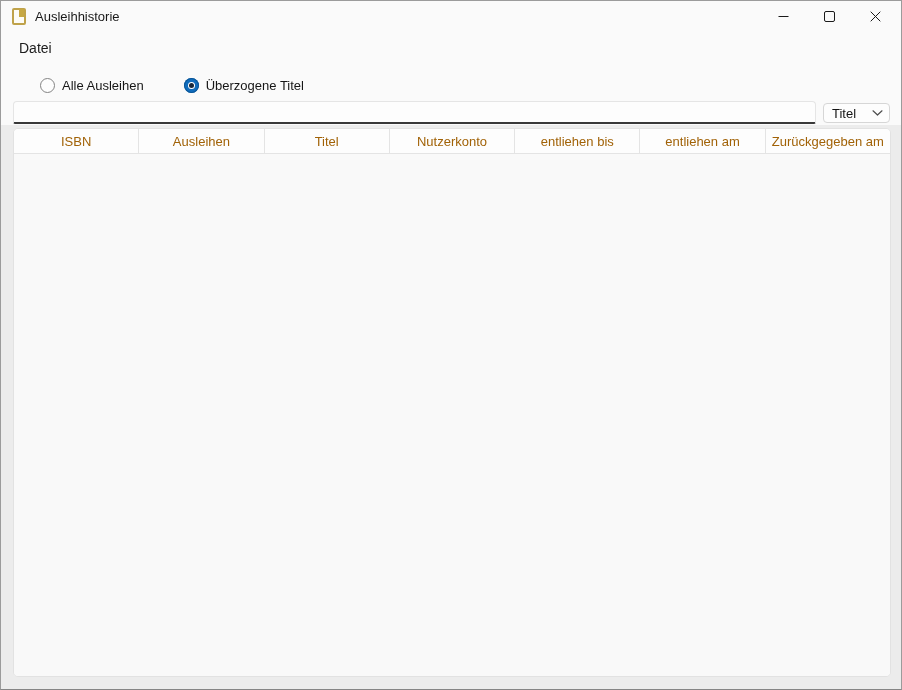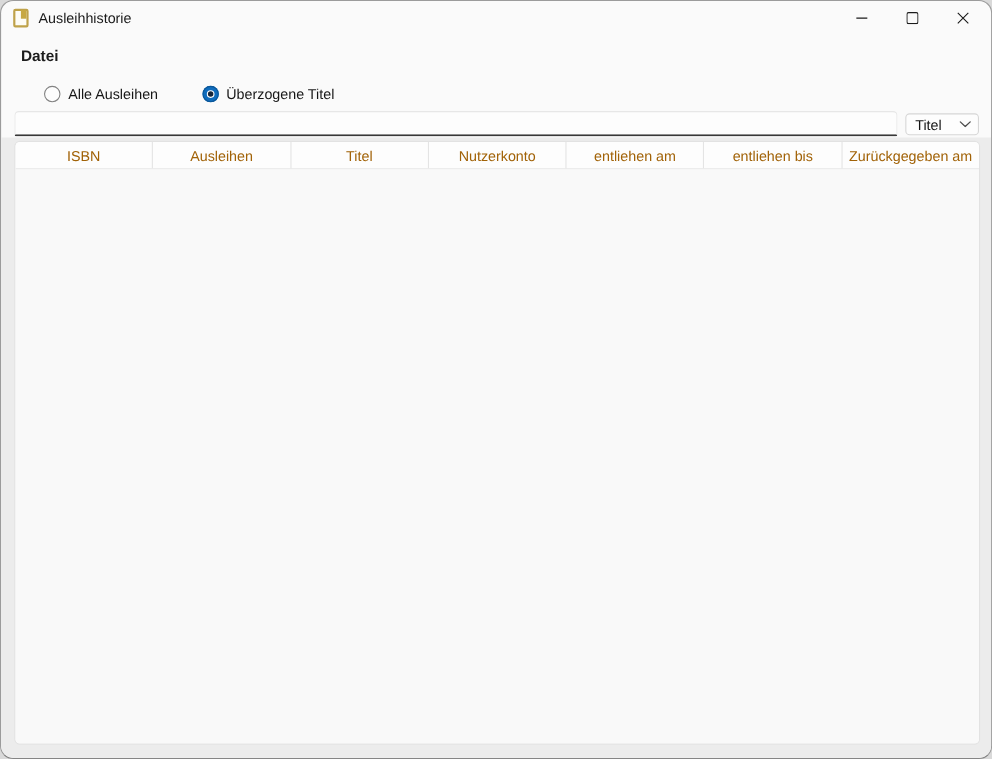--- a/index.html
+++ b/index.html
@@ -5,21 +5,21 @@
   * { margin: 0; padding: 0; box-sizing: border-box; }
   html, body { width: 902px; height: 690px; background: #d9d9d9; }
   body { font-family: "Liberation Sans", "DejaVu Sans", sans-serif; color: #1a1a1a; }
 
   .window {
     position: relative;
     width: 902px; height: 690px;
     background: #fafafa;
     border: 1px solid #9b9b9b;
     border-bottom-color: #858585;
-    border-radius: 12px;
+    border-radius: 0;
     overflow: hidden;
   }
 
   
   .titlebar {
     position: absolute; top: 0; left: 0; right: 0; height: 30px;
     display: flex; align-items: center;
   }
   .app-icon {
     position: relative;
@@ -47,21 +47,21 @@
   .caption-btn {
     width: 46px; height: 30px;
     display: flex; align-items: center; justify-content: center;
     background: transparent; border: none; cursor: default;
   }
   .caption-btn svg { display: block; }
 
   
   .menubar {
     position: absolute; top: 33px; left: 0; right: 0; height: 28px;
-    display: flex; align-items: flex-end; font-weight: bold;
+    display: flex; align-items: center;
   }
   .menu-item {
     margin-left: 12px;
     padding: 4px 6px;
     font-size: 14px;
     color: #1c1c1c;
   }
 
   
   .radio-row {
@@ -212,20 +212,20 @@
   </div>
 
   <div class="client-lower"></div>
 
   <div class="grid">
     <div class="grid-header">
       <div class="col">ISBN</div>
       <div class="col">Ausleihen</div>
       <div class="col">Titel</div>
       <div class="col">Nutzerkonto</div>
+      <div class="col">entliehen bis</div>
       <div class="col">entliehen am</div>
-      <div class="col">entliehen bis</div>
       <div class="col">Zurückgegeben am</div>
     </div>
     <div class="grid-body"></div>
   </div>
 
 </div>
 
 </body></html>

